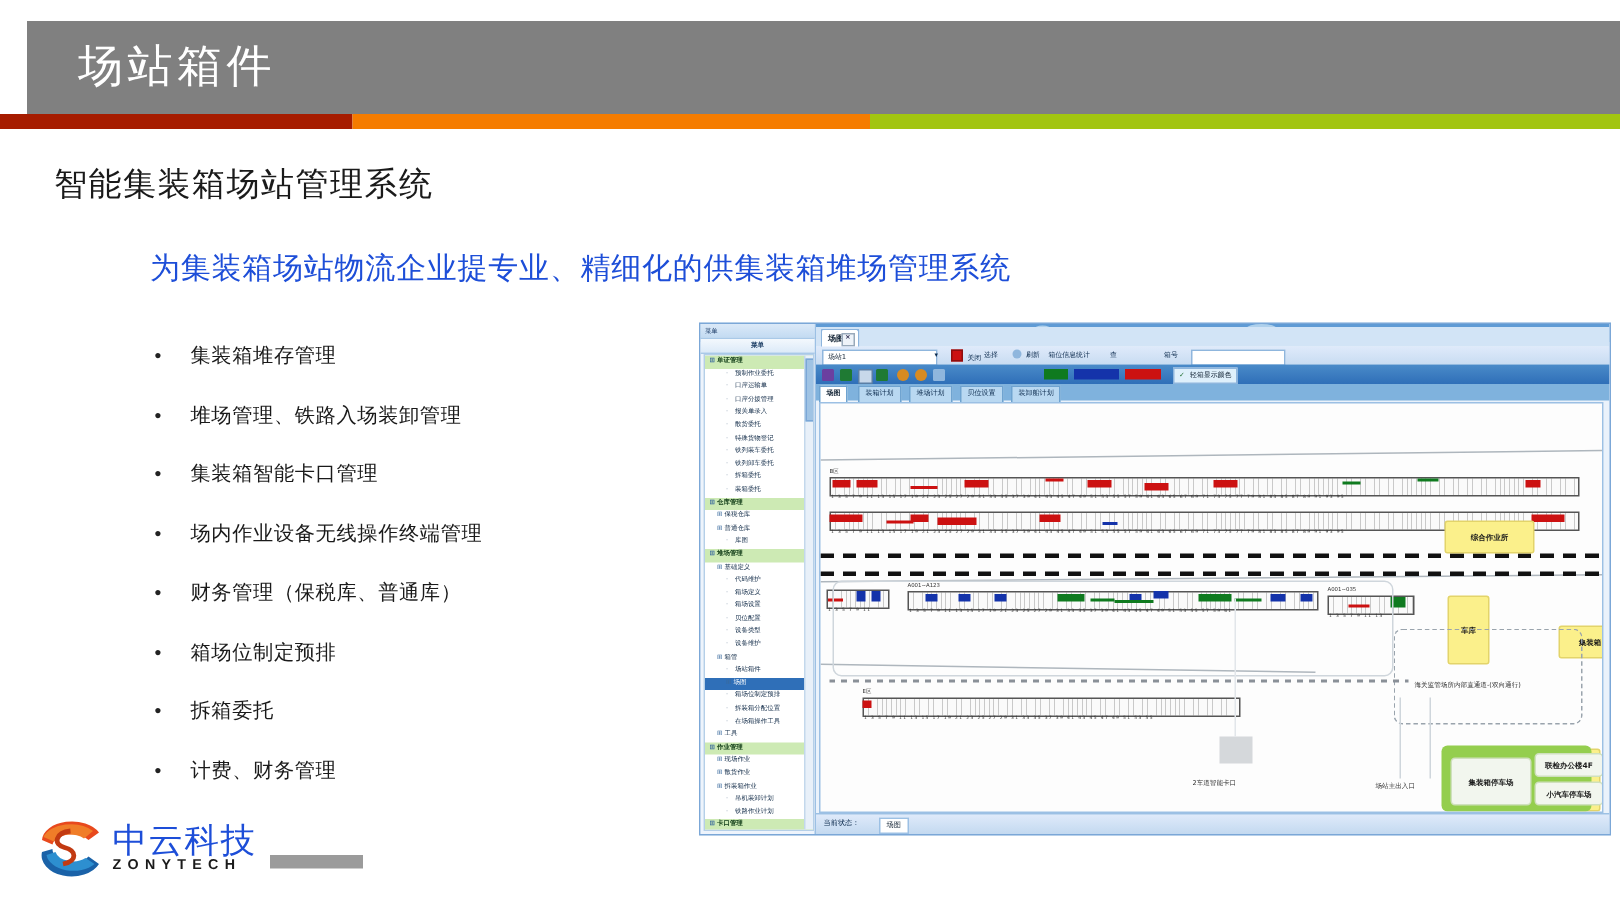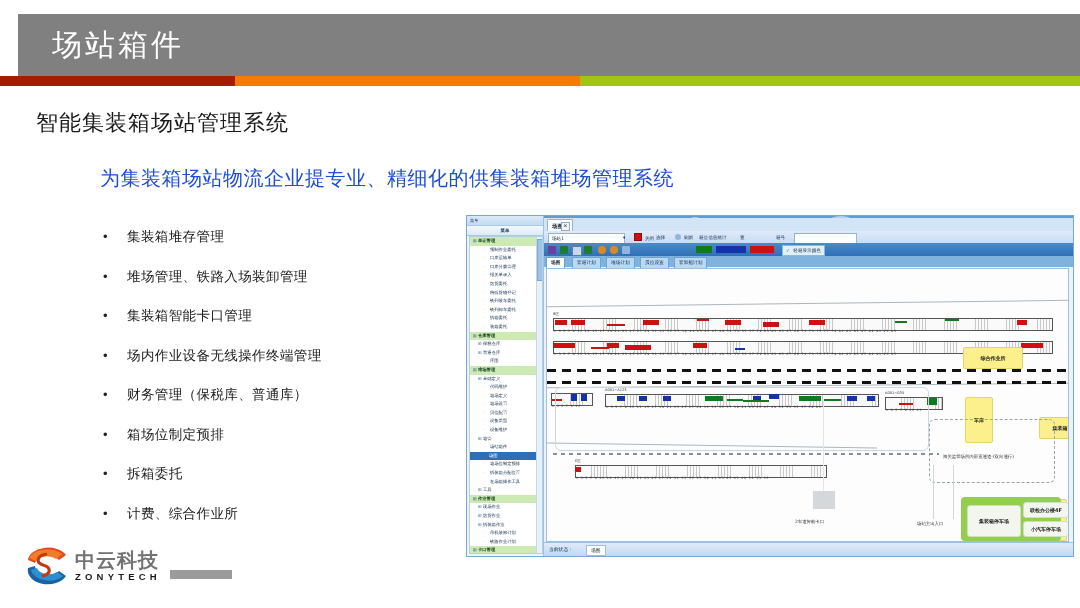--- a/index.html
+++ b/index.html
@@ -28,21 +28,21 @@
 
   .bullets{position:absolute;left:100px;top:228px;width:350px;}
   .bullet{display:flex;align-items:flex-start;margin-bottom:21.5px;}
   .bullet .dot{width:24px;flex:0 0 24px;font-size:13px;color:#222;line-height:18px;text-align:left;padding-left:3px;}
   .bullet .btxt{font-size:13.5px;color:#1a1a1a;line-height:18px;letter-spacing:.4px;}
 
   
   .logo{position:absolute;left:26px;top:546px;display:flex;align-items:center;}
   .logo-mark{width:42px;height:40px;position:relative;flex:0 0 42px;}
   .logo-text{margin-left:7px;}
-  .logo-cn{font-size:20px;font-weight:bold;color:#737373;letter-spacing:1px;line-height:20px;}
+  .logo-cn{font-size:23px;font-weight:normal;color:#1d4ed8;letter-spacing:1px;line-height:20px;}
   .logo-en{font-size:9.5px;font-weight:bold;color:#1a1a1a;letter-spacing:4.2px;line-height:12px;margin-top:1px;}
   .logo-bar{width:62px;height:9px;background:#9b9b9b;margin-left:9px;align-self:flex-end;margin-bottom:7px;}
 
   
   .app{
     position:absolute;left:466px;top:215px;width:606px;height:340px;
     border:1px solid #7ba7d7;background:#eaf2fb;overflow:hidden;
     font-family:"DejaVu Sans","Liberation Sans",sans-serif;
   }
   .app-sky{position:absolute;left:0;top:0;width:606px;height:12px;background:#5f9bd5;overflow:hidden;}
@@ -154,21 +154,21 @@
     <div class="bullet">
       <span class="dot">•</span>
       <span class="btxt">箱场位制定预排</span>
     </div>
     <div class="bullet">
       <span class="dot">•</span>
       <span class="btxt">拆箱委托</span>
     </div>
     <div class="bullet">
       <span class="dot">•</span>
-      <span class="btxt">计费、综合作业所</span>
+      <span class="btxt">计费、财务管理</span>
     </div>
   </div>
 
   <div class="logo">
     <div class="logo-mark">
       <svg width="42" height="40" viewBox="0 0 42 40">
         <path d="M2 14 A20 13 0 0 1 40 9 L33 14 A13 8 0 0 0 9 17 Z" fill="#e8491d"></path>
         <path d="M3 12 A19 12 0 0 1 36 8 L30 13 A12 8 0 0 0 10 15 Z" fill="#f07d28"></path>
         <path d="M2 22 A20 14 0 0 0 40 30 L33 25 A13 9 0 0 1 9 20 Z" fill="#1a62a8"></path>
         <path d="M5 24 A18 12 0 0 0 37 30 L31 26 A12 8 0 0 1 11 22 Z" fill="#2d8fd0"></path>

